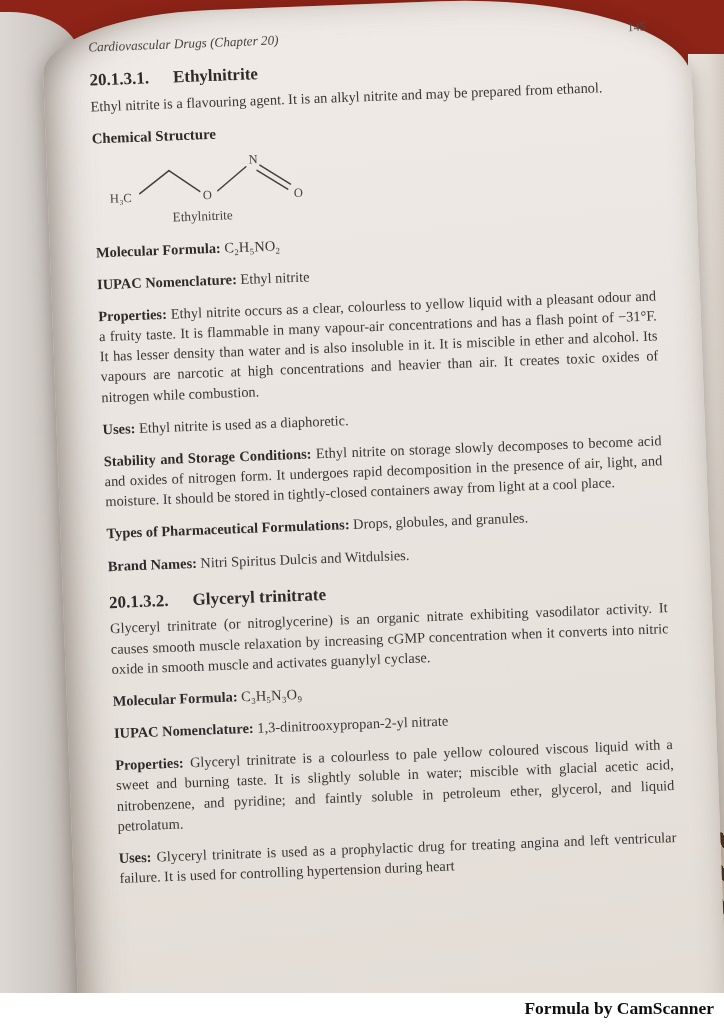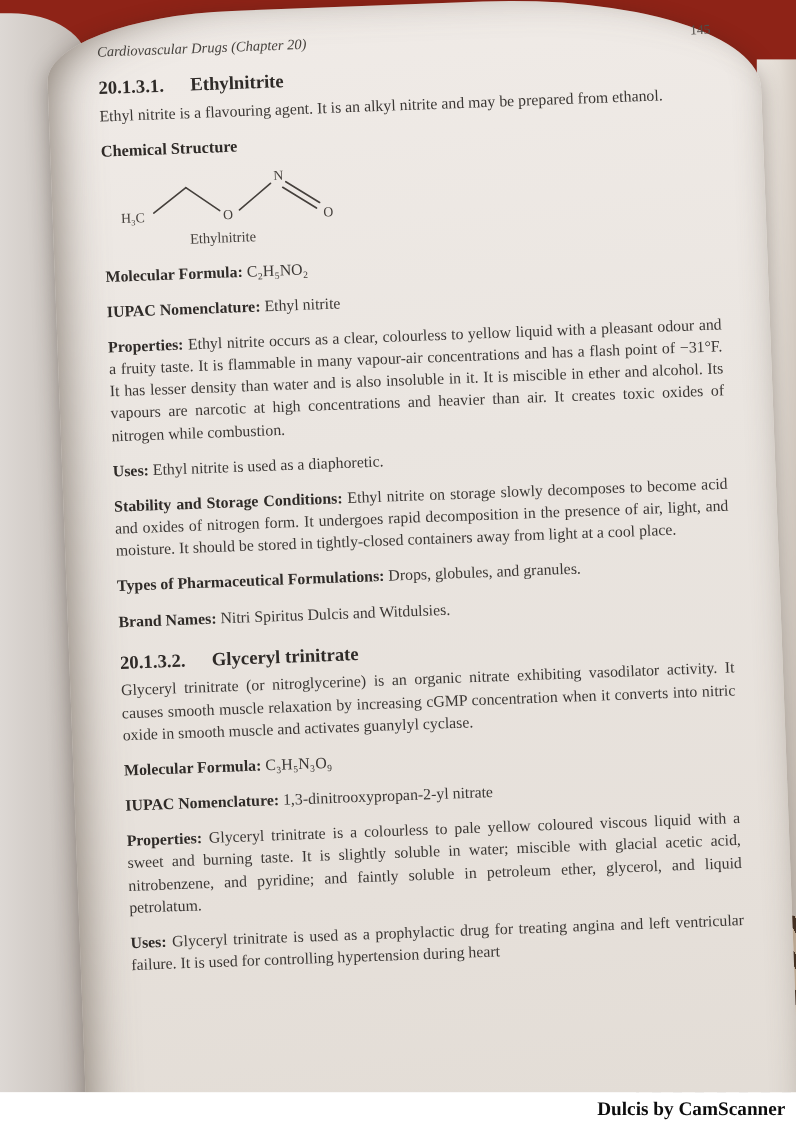--- a/index.html
+++ b/index.html
@@ -179,14 +179,14 @@
       <div class="block">
         <span class="lbl">Uses:</span>
         <span>Glyceryl trinitrate is used as a prophylactic drug for treating angina and left ventricular failure. It is used for controlling hypertension during heart</span>
       </div>
 
     </div>
   </div>
 </div>
 
 <div class="scanbar">
-  <span class="wm">Dulcis by CamScanner</span>
+  <span class="wm">Formula by CamScanner</span>
 </div>
 
 </body></html>

